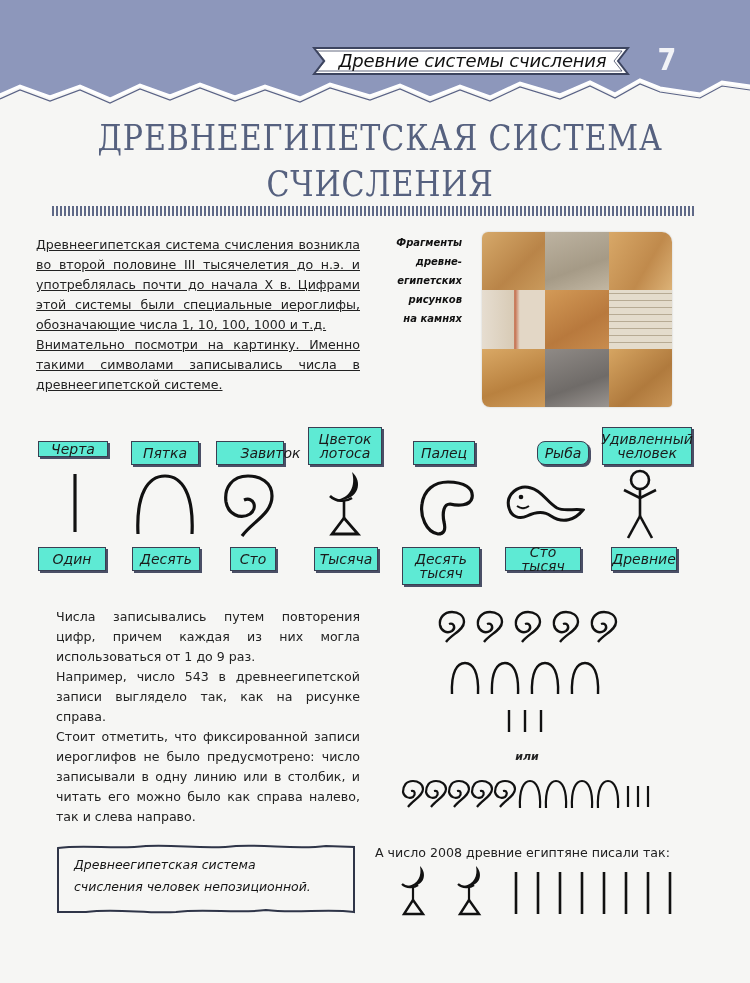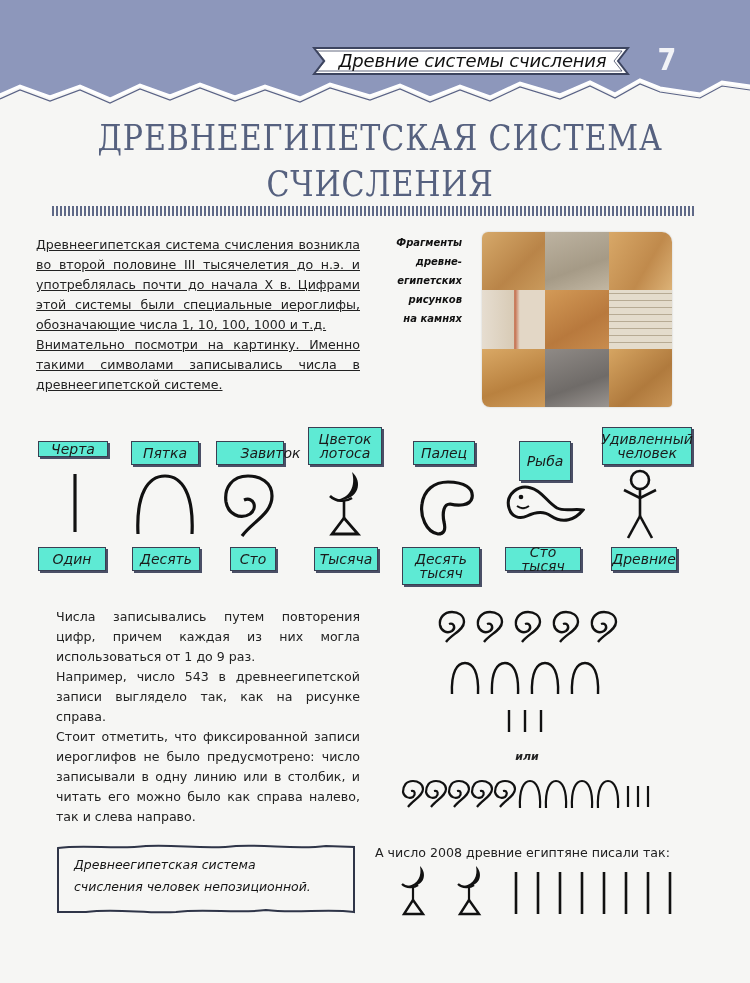--- a/index.html
+++ b/index.html
@@ -122,21 +122,21 @@
   <div class="photo-cell" style="background:linear-gradient(160deg,#d9a865,#b9813f 60%,#cf9c5b);"></div>
   <div class="photo-cell" style="background:linear-gradient(160deg,#8f8a86,#6f6b68 60%,#9a9591);"></div>
   <div class="photo-cell" style="background:linear-gradient(140deg,#d6a562,#b07a3d 60%,#c99556);"></div>
 </div>
 
 <div class="label-box" style="left:38px; top:441px; width:70px; height:16px;">Черта</div>
 <div class="label-box" style="left:131px; top:441px; width:68px; height:24px;">Пятка</div>
 <div class="label-box" style="left:216px; top:441px; width:68px; height:24px;padding-left:45px;">Завиток</div>
 <div class="label-box" style="left:308px; top:427px; width:74px; height:38px;">Цветок лотоса</div>
 <div class="label-box" style="left:413px; top:441px; width:62px; height:24px;">Палец</div>
-<div class="label-box" style="left:519px; top:441px; width:52px; height:40px;">Рыба</div>
+<div class="label-box" style="left:537px; top:441px; width:52px; height:24px;border-radius:8px;">Рыба</div>
 <div class="label-box" style="left:594px; top:427px; width:90px; height:38px;margin-left:8px;">Удивленный человек</div>
 
 <svg class="glyph" style="left:60px; top:472px;" width="30" height="62" viewBox="0 0 30 62">
     <line x1="15" y1="2" x2="15" y2="60" stroke="#111" stroke-width="3.2"></line>
   </svg>
 <svg class="glyph" style="left:134px; top:474px;" width="62" height="62" viewBox="0 0 62 62">
     <path d="M4,60 C2,20 14,2 31,2 C48,2 60,20 58,60" fill="none" stroke="#111" stroke-width="3.2"></path>
   </svg>
 <svg class="glyph" style="left:222px; top:474px;" width="52" height="64" viewBox="0 0 52 64">
     <path d="M20,62 C30,48 50,40 50,22 C50,8 38,2 26,2 C10,2 2,14 4,28 C6,40 18,46 28,40 C36,34 32,22 22,26" fill="none" stroke="#111" stroke-width="3.2"></path>

